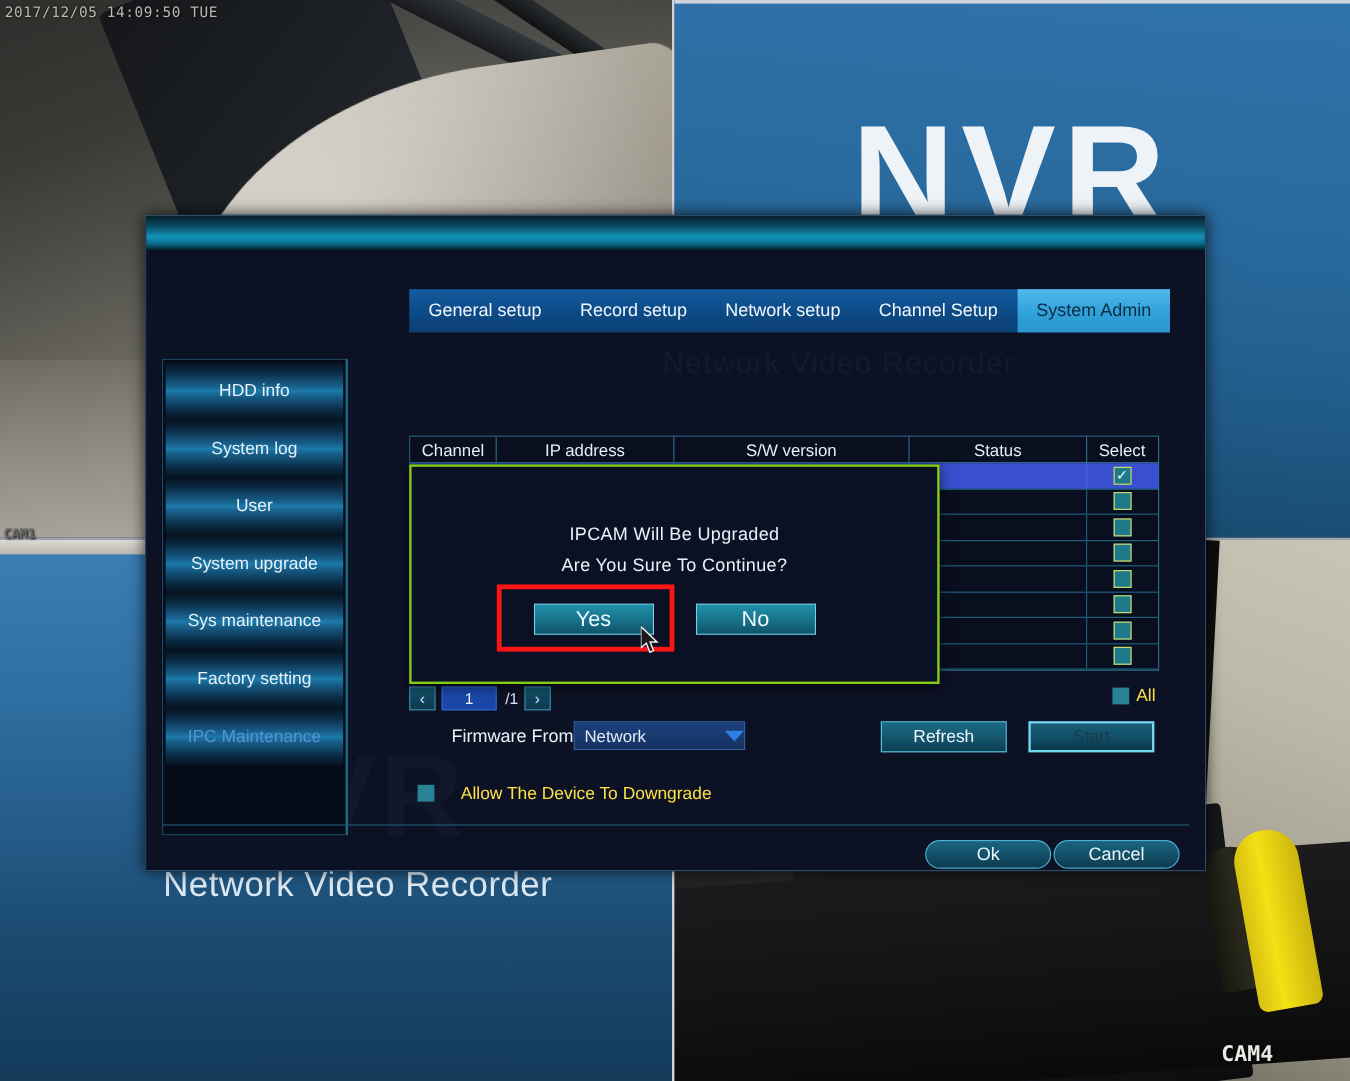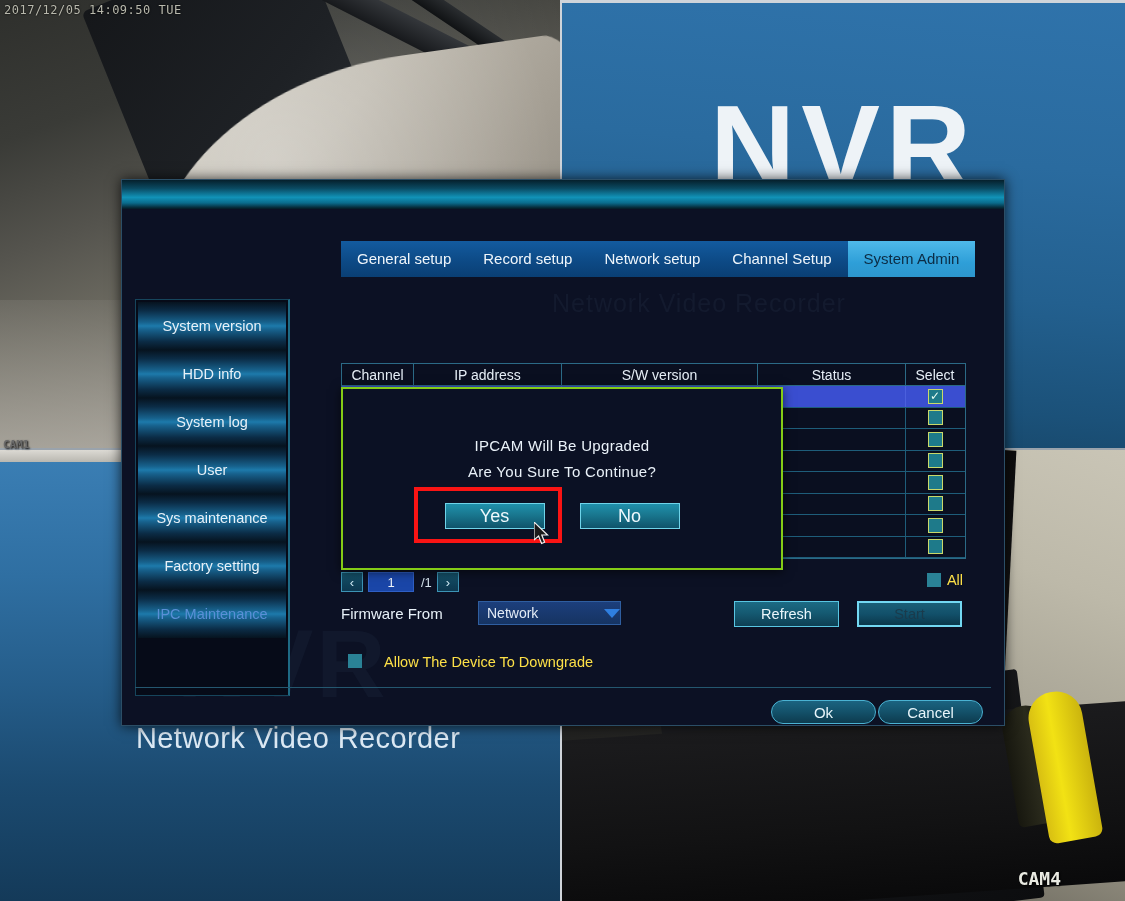--- a/index.html
+++ b/index.html
@@ -326,21 +326,21 @@
     background: #2a8296;
     border: none; cursor: pointer;
   }
   .lbl { font-size: 14.5px; color: #fde047; }
 
   
   #firmware-row {
     position: absolute; left: 219px; top: 392px;
     display: flex; align-items: center;
   }
-  #firmware-label { font-size: 15px; color: #e8f1f8; width: 137px; }
+  #firmware-label { font-size: 15px; color: #e8f1f8; width: 137px; text-align: right; }
   #firmware-select {
     width: 143px; height: 24px;
     background: linear-gradient(180deg, #1c3f7c, #163462);
     border: 1px solid #2f5ea0;
     display: flex; align-items: center;
     padding: 0 0 0 8px;
     cursor: pointer;
   }
   #firmware-value { font-size: 14px; color: #e3ecf6; flex: 1; }
   .chev {
@@ -498,30 +498,30 @@
       <div id="tabbar">
         <div class="tab">General setup</div>
         <div class="tab">Record setup</div>
         <div class="tab">Network setup</div>
         <div class="tab">Channel Setup</div>
         <div class="tab active">System Admin</div>
       </div>
 
       <div id="sidebar">
         <div class="side-item">
-          <span>System version</span>
-        </div>
-        <div class="side-item">
           <span>HDD info</span>
         </div>
         <div class="side-item">
           <span>System log</span>
         </div>
         <div class="side-item">
           <span>User</span>
+        </div>
+        <div class="side-item">
+          <span>System upgrade</span>
         </div>
         <div class="side-item">
           <span>Sys maintenance</span>
         </div>
         <div class="side-item">
           <span>Factory setting</span>
         </div>
         <div class="side-item selected">
           <span>IPC Maintenance</span>
         </div>

